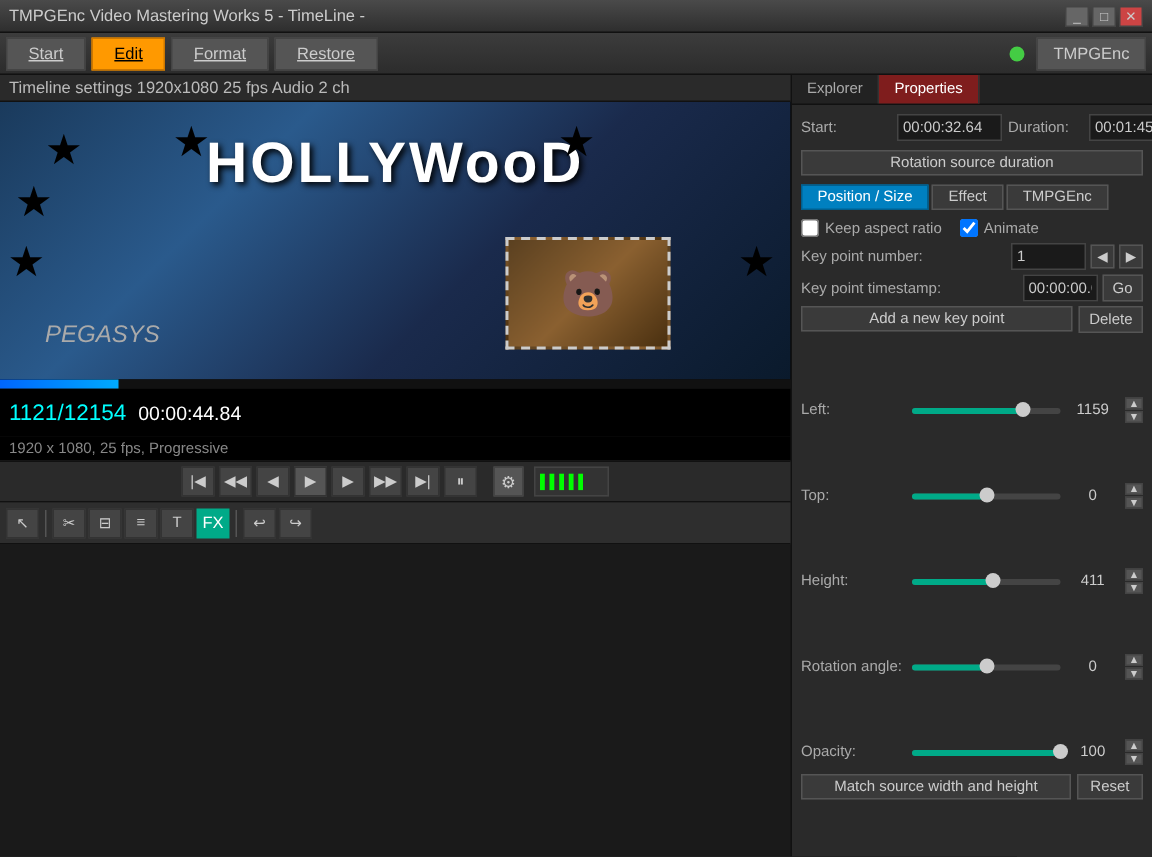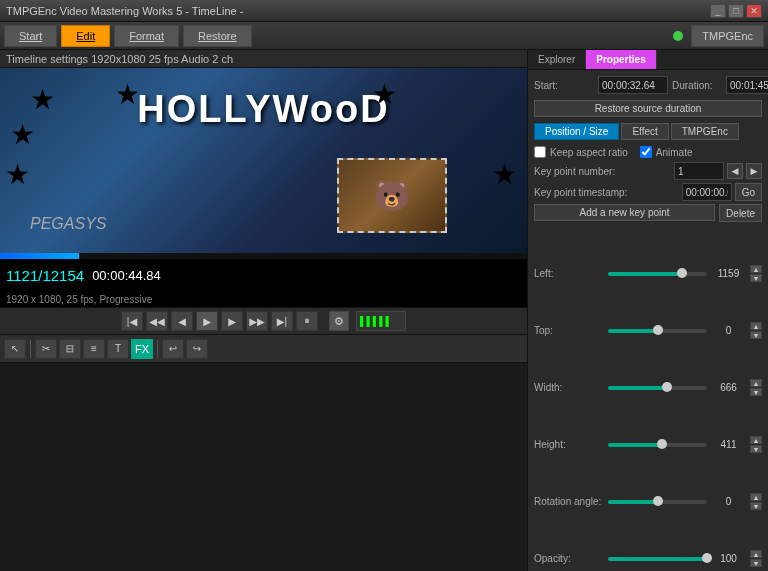--- a/index.html
+++ b/index.html
@@ -209,21 +209,21 @@
       background: #222;
       border-bottom: 1px solid #111;
     }
     .panel-tab {
       padding: 4px 10px;
       cursor: pointer;
       color: #aaa;
       border-right: 1px solid #333;
       font-size: 10px;
     }
-    .panel-tab.active { background: #d946ef; color: #fff; font-weight: bold; }
+    .panel-tab.active { background: #7f1d1d; color: #fff; }
 
     .properties-panel {
       flex: 1;
       padding: 6px;
       overflow-y: auto;
     }
 
     .prop-row {
       display: flex;
       align-items: center;
@@ -452,21 +452,21 @@
 
     <div class="properties-panel">
 
       <div class="prop-row">
         <span class="prop-label">Start:</span>
         <input class="prop-input" type="text" value="00:00:32.64" style="">
         <span class="prop-label" style="width:50px;">Duration:</span>
         <input class="prop-input" type="text" value="00:01:45.24" style="">
       </div>
       <div style="margin-bottom:4px;">
-        <button class="prop-section-btn" style="width:100%;font-size:10px;">Restore source duration</button>
+        <button class="prop-section-btn" style="width:100%;font-size:10px;">Rotation source duration</button>
       </div>
 
       <div class="sub-tabs">
         <div class="sub-tab active">Position / Size</div>
         <div class="sub-tab">Effect</div>
         <div class="sub-tab">TMPGEnc</div>
       </div>
 
       <div class="checkbox-row">
         <input type="checkbox" id="keep-aspect" style="">
@@ -512,32 +512,20 @@
             <div class="slider-fill" style="width:50%;"></div>
             <div class="slider-thumb" style="left:50%;"></div>
           </div>
           <span class="slider-value">0</span>
           <div style="display:flex;flex-direction:column;gap:1px;">
             <div style="width:12px;height:8px;background:#555;border:1px solid #444;font-size:7px;display:flex;align-items:center;justify-content:center;cursor:pointer;">▲</div>
             <div style="width:12px;height:8px;background:#555;border:1px solid #444;font-size:7px;display:flex;align-items:center;justify-content:center;cursor:pointer;">▼</div>
           </div>
         </div>
         <div class="slider-row">
-          <span class="slider-label">Width:</span>
-          <div class="slider-track">
-            <div class="slider-fill" style="width:60%;"></div>
-            <div class="slider-thumb" style="left:60%;"></div>
-          </div>
-          <span class="slider-value">666</span>
-          <div style="display:flex;flex-direction:column;gap:1px;">
-            <div style="width:12px;height:8px;background:#555;border:1px solid #444;font-size:7px;display:flex;align-items:center;justify-content:center;cursor:pointer;">▲</div>
-            <div style="width:12px;height:8px;background:#555;border:1px solid #444;font-size:7px;display:flex;align-items:center;justify-content:center;cursor:pointer;">▼</div>
-          </div>
-        </div>
-        <div class="slider-row">
           <span class="slider-label">Height:</span>
           <div class="slider-track">
             <div class="slider-fill" style="width:55%;"></div>
             <div class="slider-thumb" style="left:55%;"></div>
           </div>
           <span class="slider-value">411</span>
           <div style="display:flex;flex-direction:column;gap:1px;">
             <div style="width:12px;height:8px;background:#555;border:1px solid #444;font-size:7px;display:flex;align-items:center;justify-content:center;cursor:pointer;">▲</div>
             <div style="width:12px;height:8px;background:#555;border:1px solid #444;font-size:7px;display:flex;align-items:center;justify-content:center;cursor:pointer;">▼</div>
           </div>
@@ -561,15 +549,19 @@
             <div class="slider-thumb" style="left:100%;"></div>
           </div>
           <span class="slider-value">100</span>
           <div style="display:flex;flex-direction:column;gap:1px;">
             <div style="width:12px;height:8px;background:#555;border:1px solid #444;font-size:7px;display:flex;align-items:center;justify-content:center;cursor:pointer;">▲</div>
             <div style="width:12px;height:8px;background:#555;border:1px solid #444;font-size:7px;display:flex;align-items:center;justify-content:center;cursor:pointer;">▼</div>
           </div>
         </div>
       </div>
 
+      <div style="display:flex;gap:4px;margin-top:4px;">
+        <button class="prop-section-btn" style="flex:1;">Match source width and height</button>
+        <button class="prop-section-btn">Reset</button>
+      </div>
     </div>
   </div>
 </div>
 
 </body></html>

